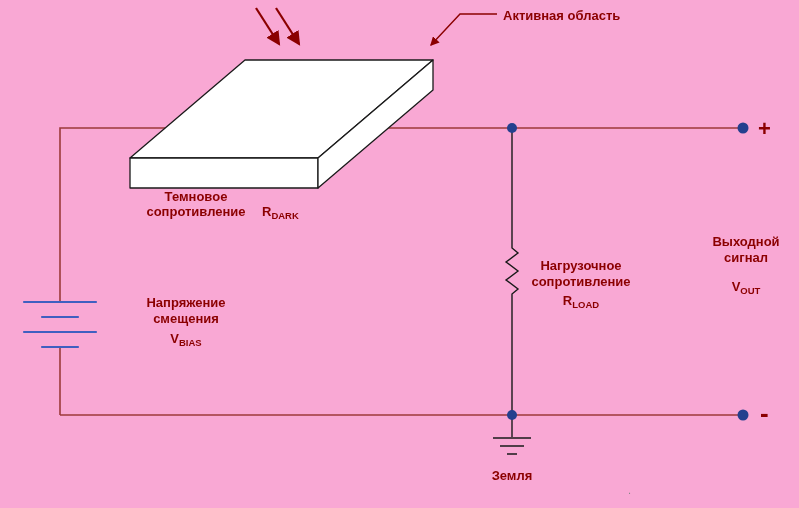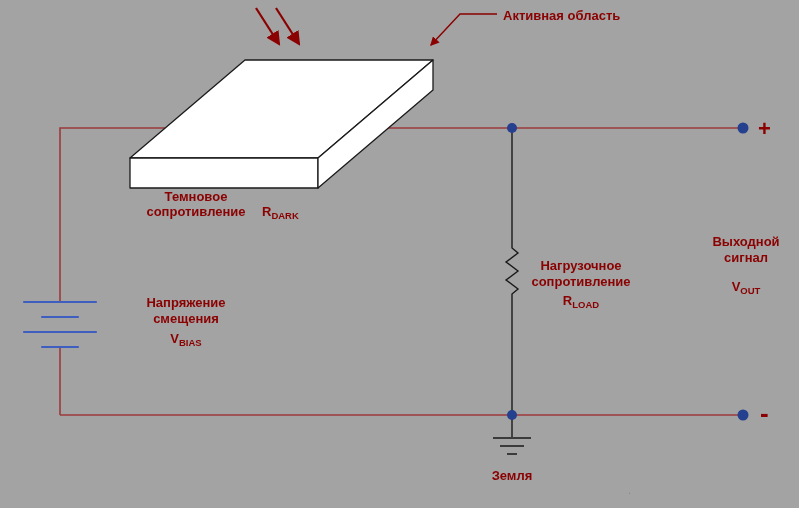--- a/index.html
+++ b/index.html
@@ -1,16 +1,16 @@
 <!DOCTYPE html>
 <html><head>
 <meta charset="utf-8">
 <style>
   html,body{margin:0;padding:0;background:#ffffff;}
-  .stage{position:relative;width:799px;height:508px;background:#a3a3a3;overflow:hidden;
+  .stage{position:relative;width:799px;height:508px;background:#f9a8d4;overflow:hidden;
          font-family:"Liberation Sans", sans-serif;}
   svg{position:absolute;left:0;top:0;}
   .lbl{font-family:"Liberation Sans", sans-serif;font-weight:bold;font-size:13px;fill:#8b0000;}
   .sub{font-size:9.5px;}
   .sign{font-family:"Liberation Sans", sans-serif;font-weight:bold;fill:#8b0000;}
   .stray{font-family:"Liberation Sans", sans-serif;font-size:11px;fill:#888888;}
   .slabface{fill:#ffffff;stroke:#1a1a1a;stroke-width:1.3;stroke-linejoin:round;}
   .blackline{stroke:#1a1a1a;stroke-width:1.4;fill:none;}
   .wireline{stroke-width:1.6;fill:none;}
   .plate{stroke-width:2.2;fill:none;stroke-linecap:round;}

